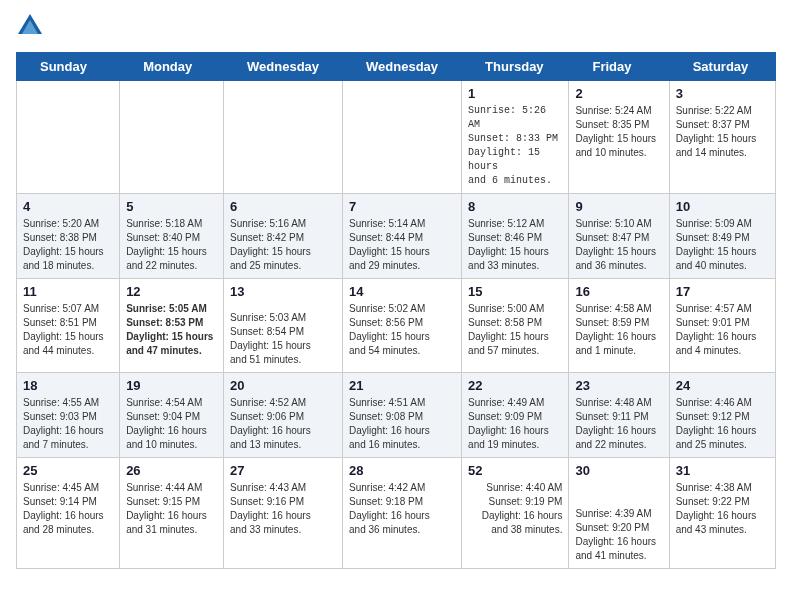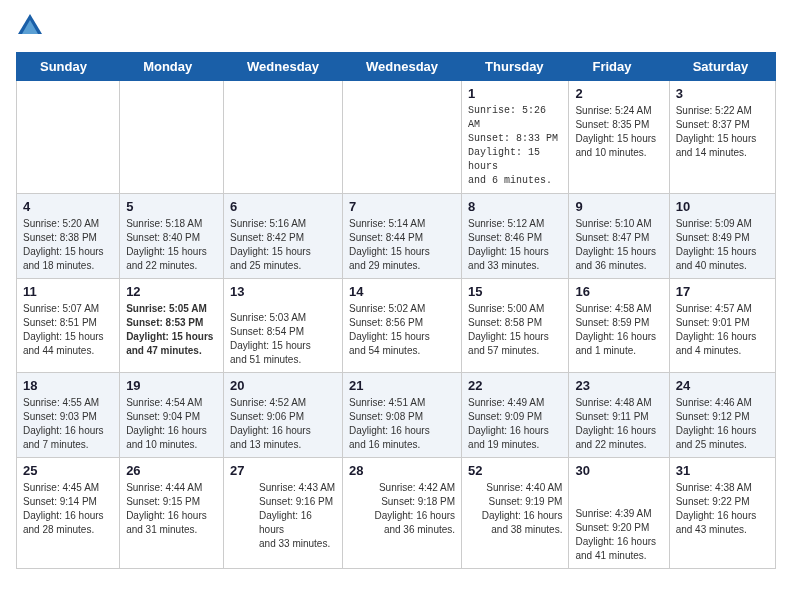--- a/index.html
+++ b/index.html
@@ -315,28 +315,28 @@
         </td>
         <td>
           <span class="day-number">26</span>
           <div class="day-info" style="white-space: pre-line;">Sunrise: 4:44 AM
 Sunset: 9:15 PM
 Daylight: 16 hours
 and 31 minutes.</div>
         </td>
         <td>
           <span class="day-number">27</span>
-          <div class="day-info" style="white-space: pre-line; margin-left: 29px;">Sunrise: 4:43 AM
+          <div class="day-info" style="white-space: pre-line;">Sunrise: 4:43 AM
 Sunset: 9:16 PM
 Daylight: 16 hours
 and 33 minutes.</div>
         </td>
         <td>
           <span class="day-number">28</span>
-          <div class="day-info" style="white-space: pre-line; text-align: right;">Sunrise: 4:42 AM
+          <div class="day-info" style="white-space: pre-line;">Sunrise: 4:42 AM
 Sunset: 9:18 PM
 Daylight: 16 hours
 and 36 minutes.</div>
         </td>
         <td>
           <span class="day-number">52</span>
           <div class="day-info" style="white-space: pre-line; text-align: right;">Sunrise: 4:40 AM
 Sunset: 9:19 PM
 Daylight: 16 hours
 and 38 minutes.</div>

